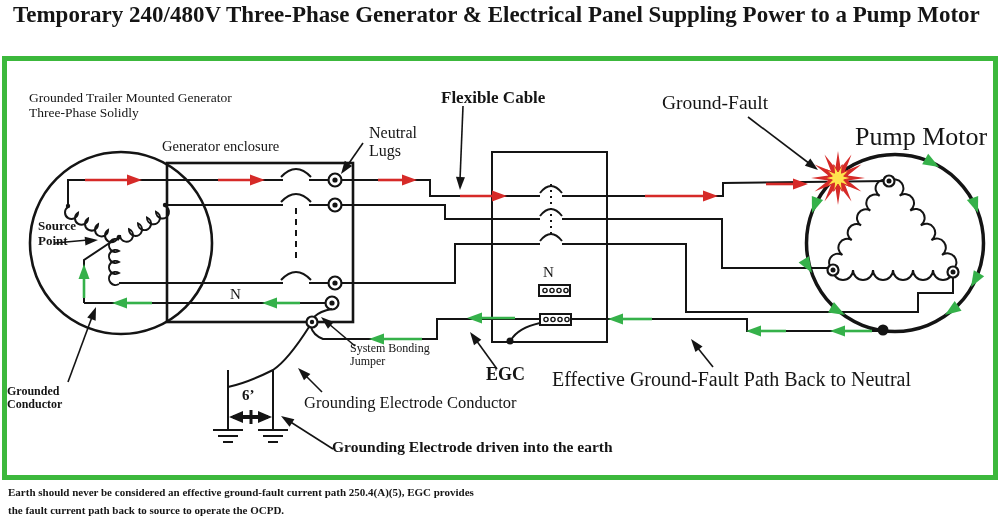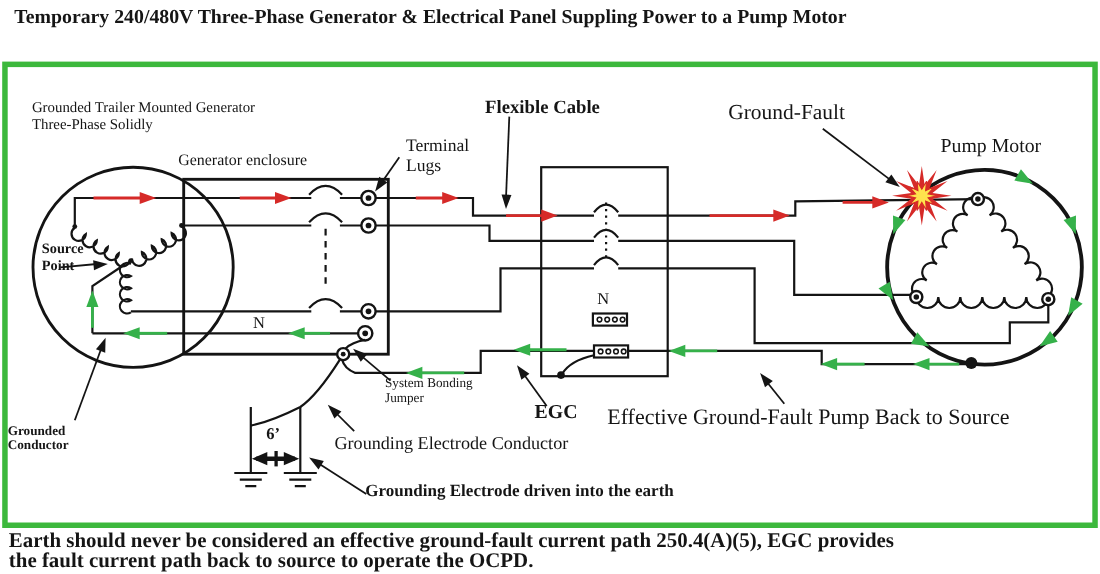--- a/index.html
+++ b/index.html
@@ -2,22 +2,22 @@
 <html style="--diagram-border-green: #3cb83c; --current-red: #d62a28; --fault-green: #35b14a; --fault-yellow: #ffe34d; --ink: #151515;"><head>
 <meta charset="utf-8">
 <style>
   html,body{margin:0;padding:0;background:#fff;}
   .canvas{position:relative;width:1000px;height:522px;background:#fff;overflow:hidden;
           font-family:"Liberation Serif",serif;color:#151515;}
   .frame{position:absolute;left:2px;top:56px;width:986px;height:414px;
          border:5px solid var(--diagram-border-green,#3cb83c);}
   .lbl{position:absolute;white-space:nowrap;line-height:1.12;}
   .b{font-weight:bold;}
-  .title{left:13px;top:4px;font-size:18px;font-weight:bold;line-height:22px;}
-  .footer{left:8px;top:483px;font-size:19px;font-weight:bold;line-height:18px;}
+  .title{left:13px;top:4px;font-size:23px;font-weight:bold;line-height:22px;}
+  .footer{left:8px;top:483px;font-size:11px;font-weight:bold;line-height:18px;}
   svg{position:absolute;left:0;top:0;}
   .wire{stroke:#141414;stroke-width:2;fill:none;}
   .thick{stroke-width:2.6;}
   .dash{stroke-dasharray:6 5;}
   .dots{stroke-dasharray:2 4;}
   .redln{stroke:var(--current-red,#d62a28);stroke-width:2.6;}
   .redhd{fill:var(--current-red,#d62a28);}
   .grnln{stroke:var(--fault-green,#35b14a);stroke-width:2.6;}
   .grnhd{fill:var(--fault-green,#35b14a);}
   .blkln{stroke:#141414;stroke-width:1.6;}
@@ -225,38 +225,38 @@
         <polygon class="blkhd" points="0,0 -13,-4.5 -13,4.5" transform="translate(691,339) rotate(-128)"></polygon>
     </g>
   </svg>
 
   <div class="lbl" style="left:29px;top:90px;font-size:13.5px">
     <span style="display:block">Grounded Trailer Mounted Generator</span>
     <span style="display:block">Three-Phase Solidly</span>
   </div>
   <div class="lbl" style="left:162px;top:138px;font-size:14.5px">Generator enclosure</div>
   <div class="lbl" style="left:369px;top:124px;font-size:16px">
-    <span style="display:block">Terminal</span>
+    <span style="display:block">Neutral</span>
     <span style="display:block">Lugs</span>
   </div>
   <div class="lbl b" style="left:441px;top:88px;font-size:17px">Flexible Cable</div>
   <div class="lbl" style="left:662px;top:92px;font-size:19.5px">Ground-Fault</div>
-  <div class="lbl" style="left:855px;top:122px;font-size:18px">Pump Motor</div>
+  <div class="lbl" style="left:855px;top:122px;font-size:26px">Pump Motor</div>
   <div class="lbl b" style="left:38px;top:219px;font-size:13px">
     <span style="display:block">Source</span>
     <span style="display:block">Point</span>
   </div>
   <div class="lbl" style="left:230px;top:286px;font-size:15px">N</div>
   <div class="lbl" style="left:543px;top:264px;font-size:15px">N</div>
   <div class="lbl" style="left:350px;top:342px;font-size:12px">
     <span style="display:block">System Bonding</span>
     <span style="display:block">Jumper</span>
   </div>
   <div class="lbl b" style="left:486px;top:364px;font-size:18px">EGC</div>
-  <div class="lbl" style="left:552px;top:368px;font-size:20px">Effective Ground-Fault Pump Back to Source</div>
+  <div class="lbl" style="left:552px;top:368px;font-size:20px">Effective Ground-Fault Path Back to Neutral</div>
   <div class="lbl b" style="left:332px;top:438px;font-size:15.5px">Grounding Electrode driven into the earth</div>
   <div class="lbl" style="left:304px;top:394px;font-size:16.5px">Grounding Electrode Conductor</div>
   <div class="lbl b" style="left:242px;top:387px;font-size:15px">6’</div>
   <div class="lbl b" style="left:7px;top:385px;font-size:12px">
     <span style="display:block">Grounded</span>
     <span style="display:block">Conductor</span>
   </div>
 
   <div class="lbl footer">
     <span style="display:block">Earth should never be considered an effective ground-fault current path 250.4(A)(5), EGC provides</span>

